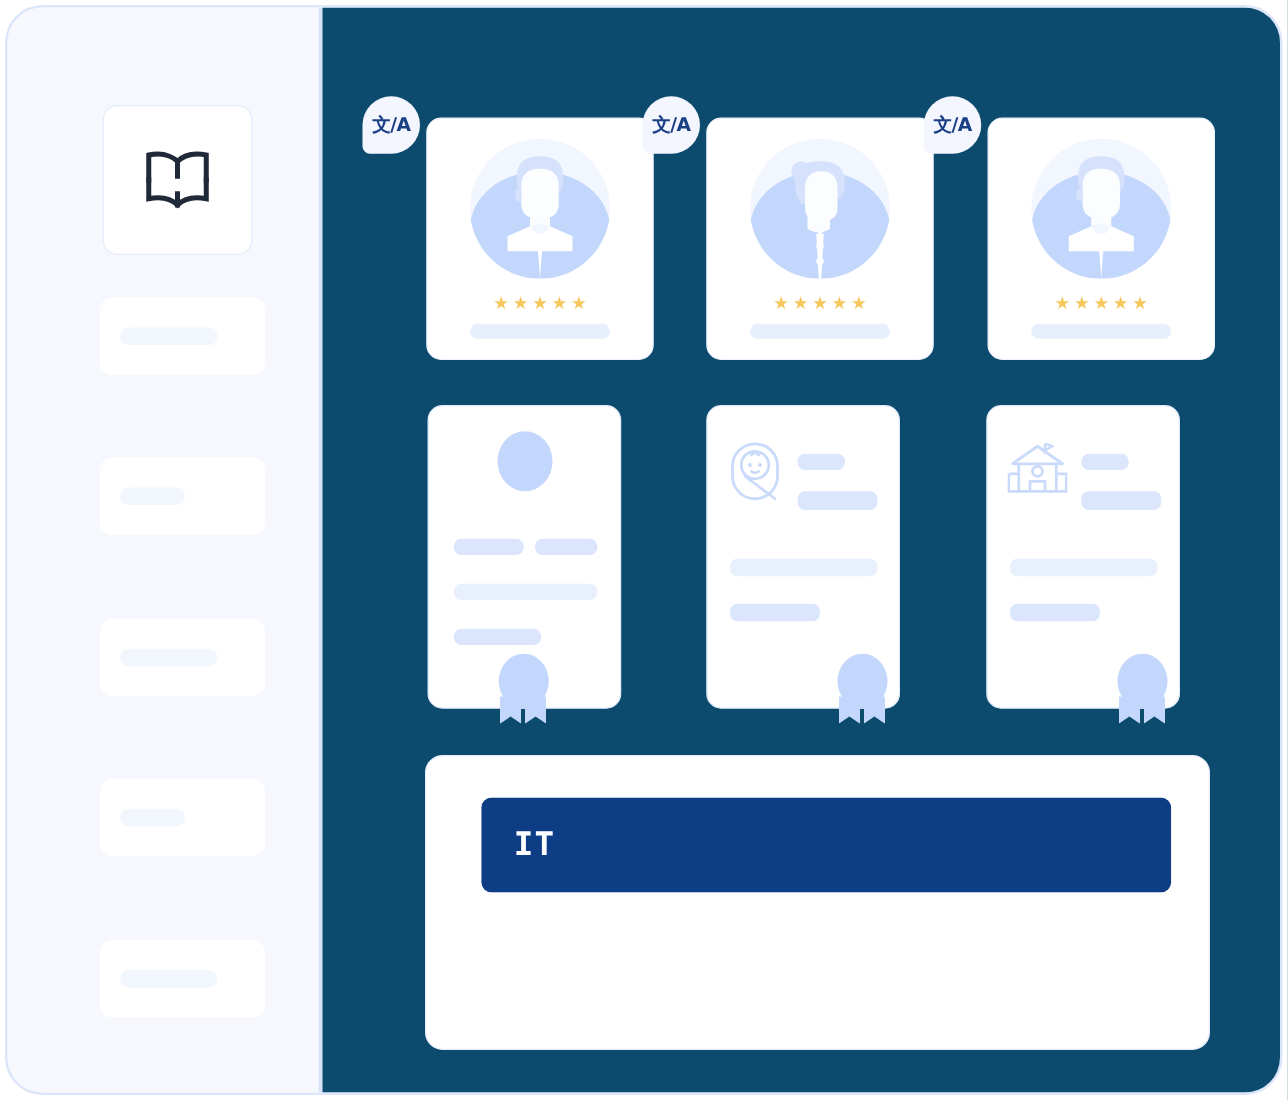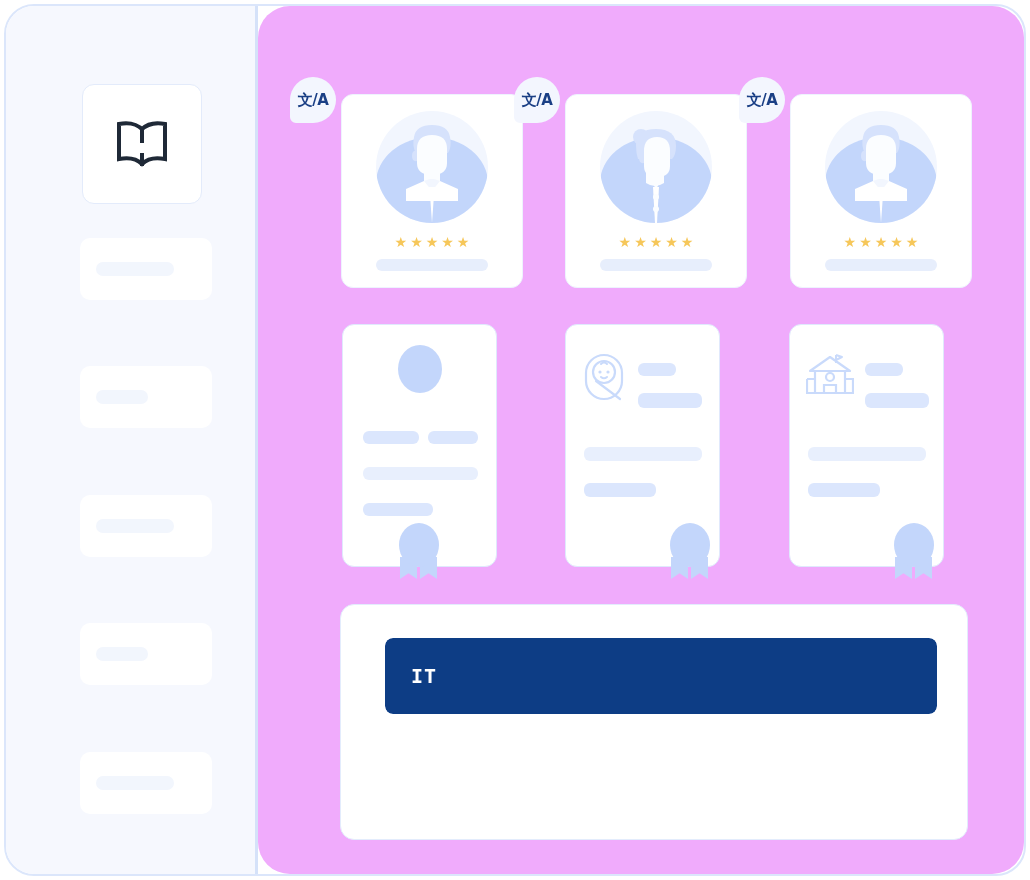--- a/index.html
+++ b/index.html
@@ -69,22 +69,21 @@
   .nav-skeleton {
     height: 14px;
     border-radius: 7px;
     background: #f2f6fd;
   }
 
   
   .main {
     flex: 1 1 auto;
     position: relative;
-    background: #f0abfc;
-    border-radius: 32px;
+    background: #0c4a6e;
   }
 
   
   .profile-card {
     position: absolute;
     width: 182px;
     height: 194px;
     background: #ffffff;
     border: 1.5px solid #eef3fd;
     border-radius: 12px;
@@ -190,21 +189,21 @@
     position: absolute;
     left: 0; top: 0; bottom: 0;
     border-radius: 8px;
   }
   .lang-label {
     position: absolute;
     left: 26px;
     top: 50%;
     transform: translateY(-50%);
     color: #ffffff;
-    font-size: 20px;
+    font-size: 26px;
     font-weight: 700;
     font-family: "DejaVu Sans Mono", monospace;
     letter-spacing: 1px;
   }
 </style>
 </head>
 <body>
 
 <div id="app-frame">
   <div class="window">

